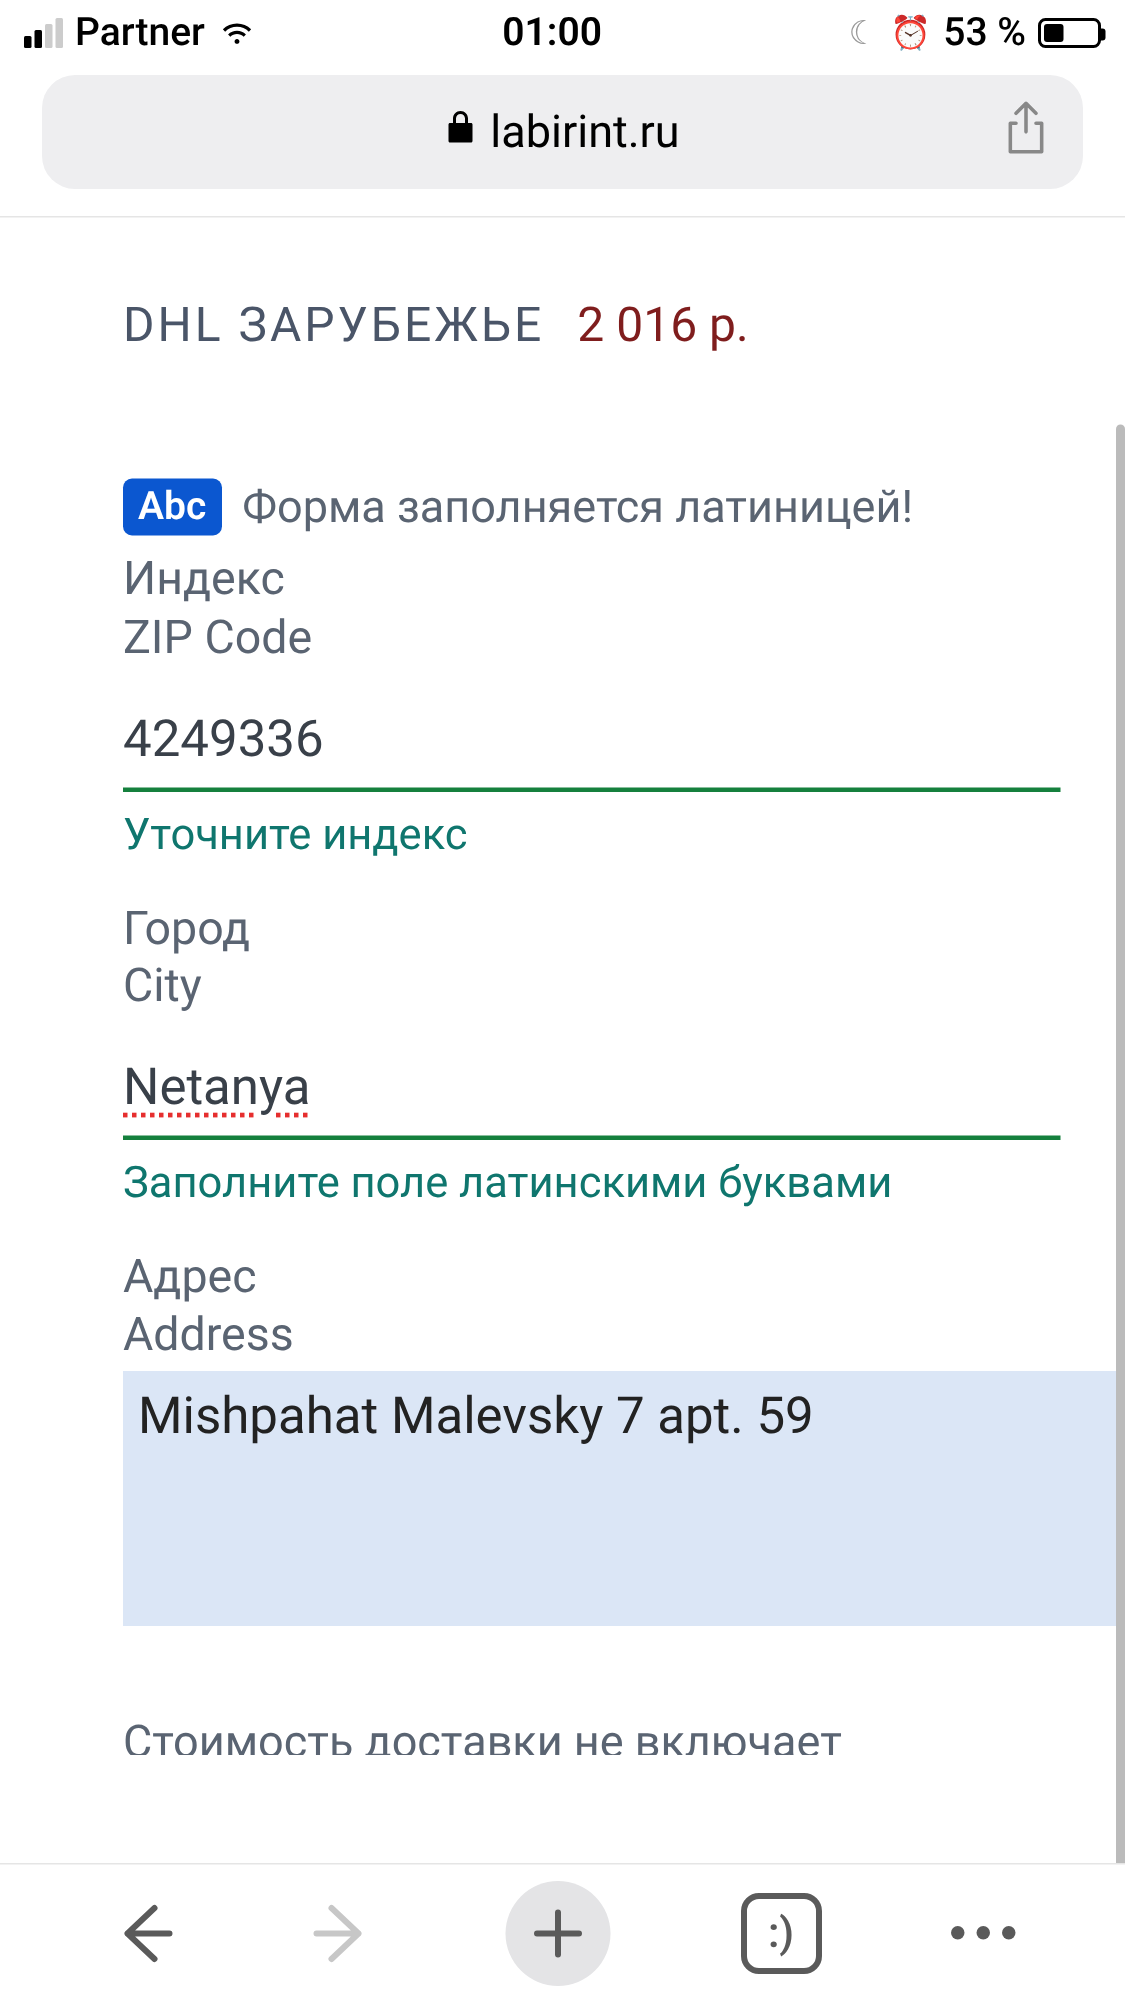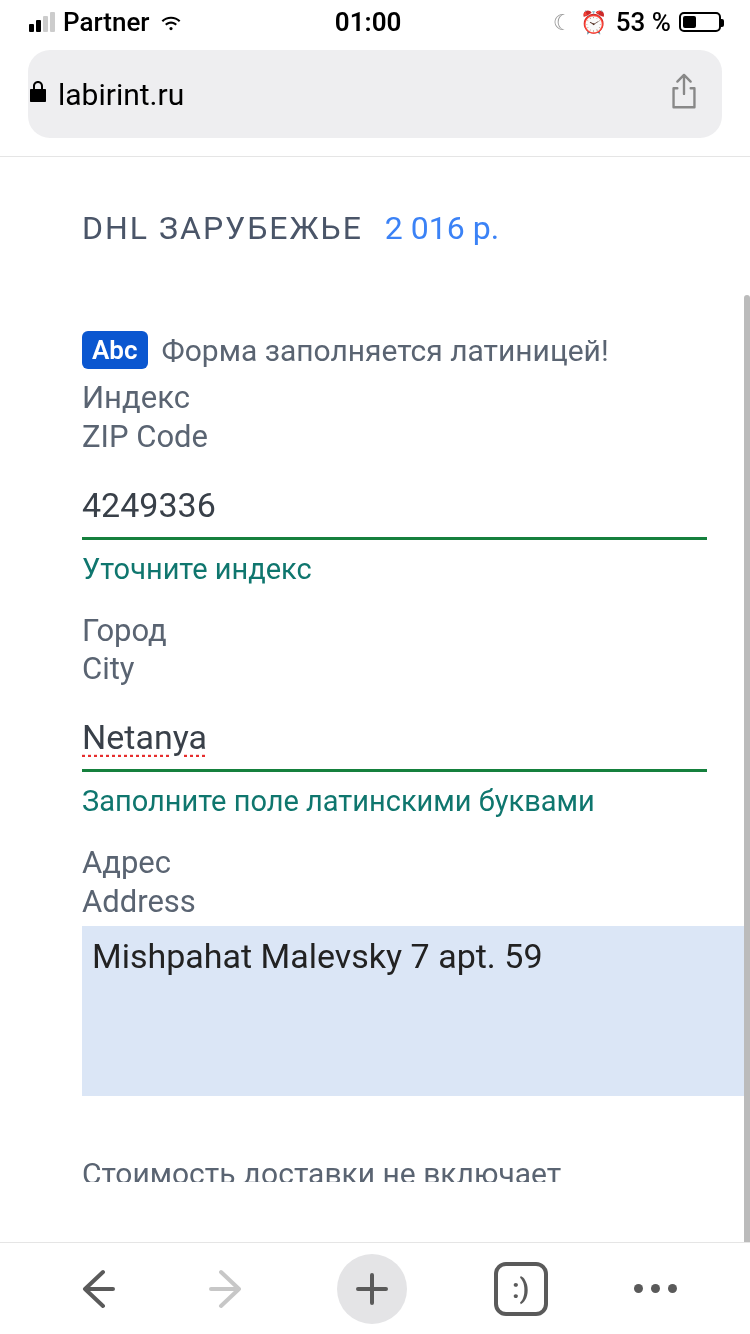--- a/index.html
+++ b/index.html
@@ -9,21 +9,21 @@
   background: #fff;
   font-family: -apple-system, BlinkMacSystemFont, "Segoe UI", Roboto, Helvetica, Arial, sans-serif;
   position: relative;
   overflow: hidden;
 }
 .status-bar {
   height: 44px;
   display: flex;
   align-items: center;
   justify-content: space-between;
-  padding: 0 29px;
+  padding: 0 16px;
   font-size: 26px;
   font-weight: 500;
 }
 .status-left { display: flex; align-items: center; gap: 8px; }
 .status-right { display: flex; align-items: center; gap: 8px; }
 .signal-bars { display: flex; align-items: flex-end; gap: 2px; }
 .bar { width: 5px; background: #ccc; border-radius: 1px; }
 .bar.active { background: #000; }
 .b1 { height: 8px; } .b2 { height: 12px; } .b3 { height: 16px; } .b4 { height: 20px; }
 .wifi-icon svg { width: 26px; height: 20px; }
@@ -34,38 +34,38 @@
   border-radius: 5px; position: relative; display: flex; align-items: center;
   padding: 2px;
 }
 .battery-icon::after {
   content: ""; position: absolute; right: -5px; top: 5px;
   width: 3px; height: 8px; background: #000; border-radius: 0 2px 2px 0;
 }
 .battery-level { background: #000; height: 100%; border-radius: 2px; width: 39%; }
 .url-bar-wrap { padding: 6px 28px; }
 .url-bar {
-  background: #eeeef0; border-radius: 22px; height: 88px;
-  display: flex; align-items: center; justify-content: flex-start;
+  background: #eeeef0; border-radius: 22px; height: 76px;
+  display: flex; align-items: center; justify-content: center;
   position: relative; color: #000;
 }
 .url-text { font-size: 30px; display: flex; align-items: center; gap: 10px; }
 .lock-icon { font-size: 22px; }
 .share-icon {
   position: absolute; right: 22px; top: 50%; transform: translateY(-50%);
   color: #888;
 }
 .share-icon svg { width: 32px; height: 38px; }
 .divider { height: 1px; background: #e5e5e5; margin-top: 12px; }
 .content { padding: 52px 0 0 82px; position: relative; }
 .shipping-row { display: flex; align-items: center; gap: 22px; margin-bottom: 84px; }
 .shipping-name {
   font-size: 32px; letter-spacing: 2px; color: #4a5568; font-weight: 400;
 }
-.shipping-price { font-size: 32px; color: #3b82f6; }
+.shipping-price { font-size: 32px; color: #7f1d1d; }
 .abc-row { display: flex; align-items: center; gap: 14px; margin-bottom: 10px; }
 .abc-badge {
   background: #0b57d0; color: #fff; font-size: 26px; font-weight: 600;
   padding: 4px 10px; border-radius: 6px;
 }
 .abc-text { font-size: 30px; color: #5a6472; }
 .field-group { margin-bottom: 26px; padding-right: 43px; }
 .field-label {
   font-size: 31px; color: #5a6472; line-height: 1.25;
 }

